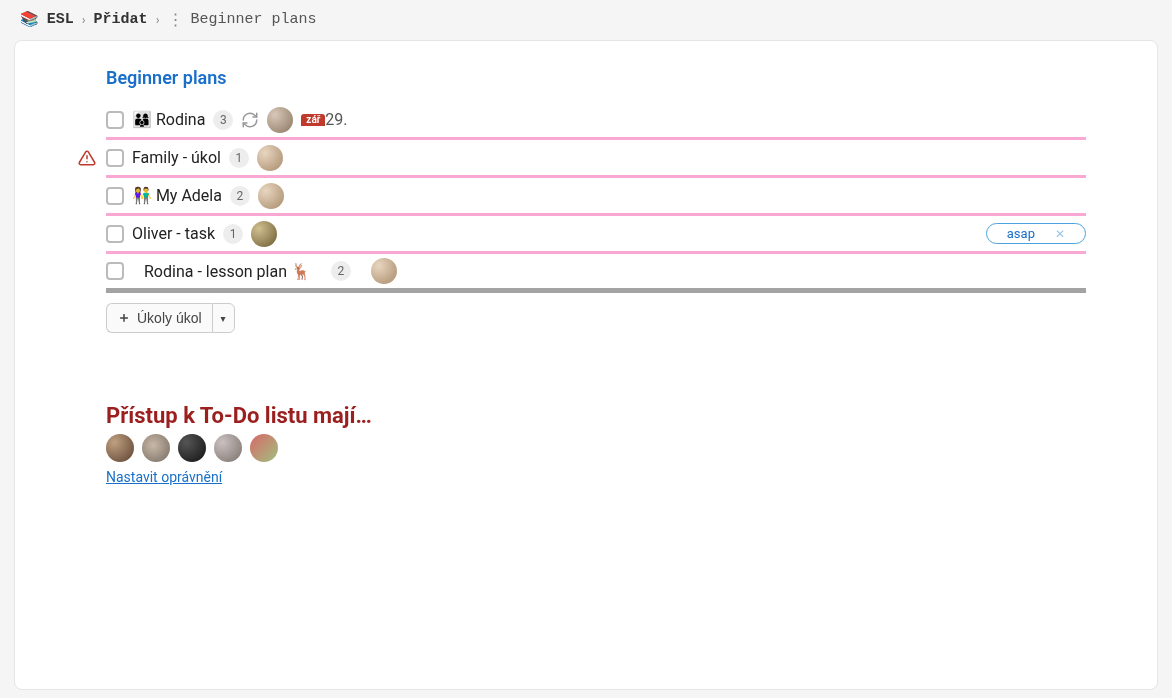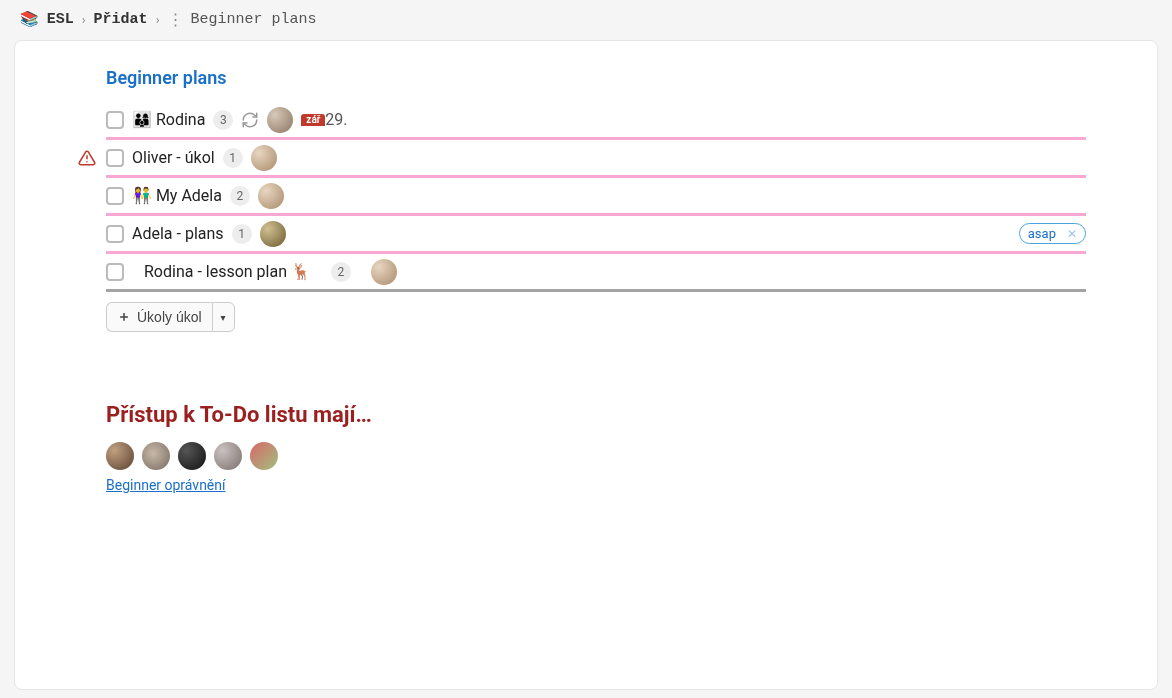--- a/index.html
+++ b/index.html
@@ -46,21 +46,21 @@
     }
     .task-row {
       display: flex;
       align-items: center;
       gap: 8px;
       min-height: 38px;
       border-bottom: 3px solid #f9a8d4;
       padding: 4px 0;
       position: relative;
     }
-    .task-row:last-of-type { border-bottom: 3px solid #a3a3a3; gap: 20px; }
+    .task-row:last-of-type { border-bottom: 5px solid #a3a3a3; gap: 20px; }
     .warning-icon {
       position: absolute;
       left: -28px;
       top: 9px;
       width: 18px;
       height: 18px;
     }
     .checkbox {
       width: 18px;
       height: 18px;
@@ -121,25 +121,25 @@
     .date-chip .day {
       font-size: 16px;
       color: #555;
       padding-top: 1px;
     }
     .spacer { flex: 1; }
     .tag {
       border: 1px solid #4aa3df;
       color: #1a6fc9;
       border-radius: 12px;
-      padding: 2px 8px;
+      padding: 2px 20px;
       font-size: 13px;
       display: inline-flex;
       align-items: center;
-      gap: 11px;
+      gap: 20px;
       cursor: pointer;
       text-align: center;
     }
     .tag .x { color: #9cc5e6; font-size: 12px; cursor: pointer; }
     .add-task-group {
       display: inline-flex;
       margin-top: 10px;
     }
     .btn {
       border: 1px solid #ccc;
@@ -155,21 +155,21 @@
     }
     .btn.left { border-radius: 6px 0 0 6px; border-right: none; }
     .btn.right { border-radius: 0 6px 6px 0; padding: 5px 8px; }
     .btn .plus { font-weight: 600; font-size: 14px; }
     .btn .caret { font-size: 10px; }
     .access-section { margin-top: 70px; padding-left: 0; }
     .access-heading {
       color: #9c1f1f;
       font-size: 22px;
       font-weight: 700;
-      margin-bottom: 15px;
+      margin-bottom: 6px;
     }
     .avatars-row { display: flex; gap: 8px; margin-bottom: 6px; }
     .link {
       color: #1a6fc9;
       text-decoration: underline;
       font-size: 14px;
       cursor: pointer;
     }
     
     .g1 { background: radial-gradient(circle at 30% 30%, #d8c8b8, #8a7560); }
@@ -215,35 +215,35 @@
           </span>
           <span class="spacer"></span>
         </div>
         <div class="task-row">
           <span class="warning-icon"><svg viewBox="0 0 24 24" fill="none" stroke="#c0392b" stroke-width="2" stroke-linecap="round" stroke-linejoin="round">
               <path d="M10.29 3.86 1.82 18a2 2 0 0 0 1.71 3h16.94a2 2 0 0 0 1.71-3L13.71 3.86a2 2 0 0 0-3.42 0z"></path>
               <line x1="12" y1="9" x2="12" y2="13"></line>
               <line x1="12" y1="17" x2="12.01" y2="17"></line>
             </svg></span>
           <span class="checkbox"></span>
-          <span class="task-title">Oliver - úkol</span>
+          <span class="task-title">Family - úkol</span>
           <span class="count-badge">1</span>
           <span class="avatar small g2"></span>
           <span class="spacer"></span>
         </div>
         <div class="task-row">
           <span class="checkbox"></span>
           <span class="task-title">👫 My Adela</span>
           <span class="count-badge">2</span>
           <span class="avatar small g2"></span>
           <span class="spacer"></span>
         </div>
         <div class="task-row">
           <span class="checkbox"></span>
-          <span class="task-title">Adela - plans</span>
+          <span class="task-title">Oliver - task</span>
           <span class="count-badge">1</span>
           <span class="avatar small g3"></span>
           <span class="spacer"></span>
           <span class="tag">
             <span>asap</span>
             <span class="x">✕</span>
           </span>
         </div>
         <div class="task-row">
           <span class="checkbox"></span>
@@ -265,16 +265,16 @@
 
     <div class="access-section">
       <div class="access-heading">Přístup k To-Do listu mají…</div>
       <div class="avatars-row">
         <span class="avatar big g4"></span>
         <span class="avatar big g5"></span>
         <span class="avatar big g6"></span>
         <span class="avatar big g7"></span>
         <span class="avatar big g8"></span>
       </div>
-      <a class="link">Beginner oprávnění</a>
+      <a class="link">Nastavit oprávnění</a>
     </div>
   </div>
 </div>
 
 </body></html>

